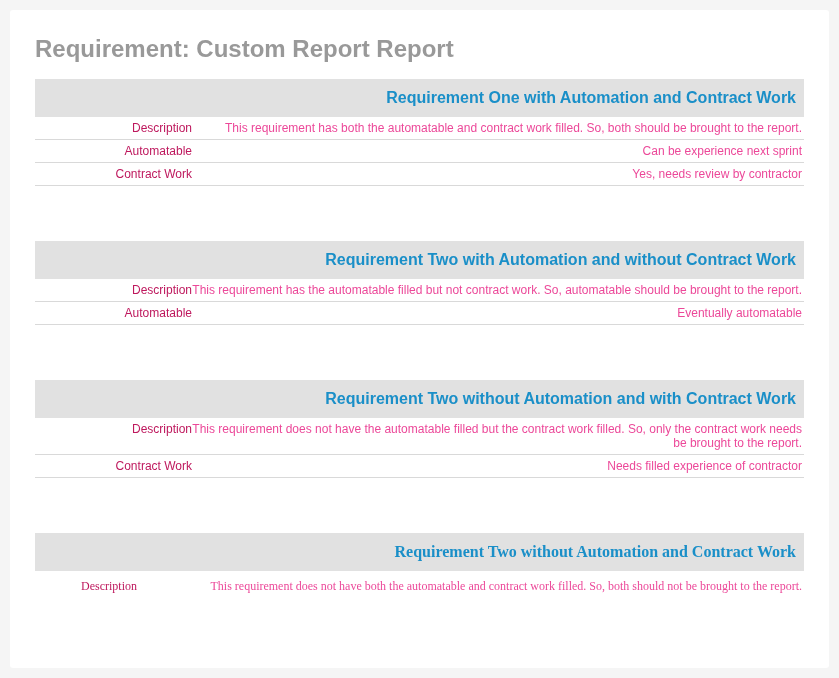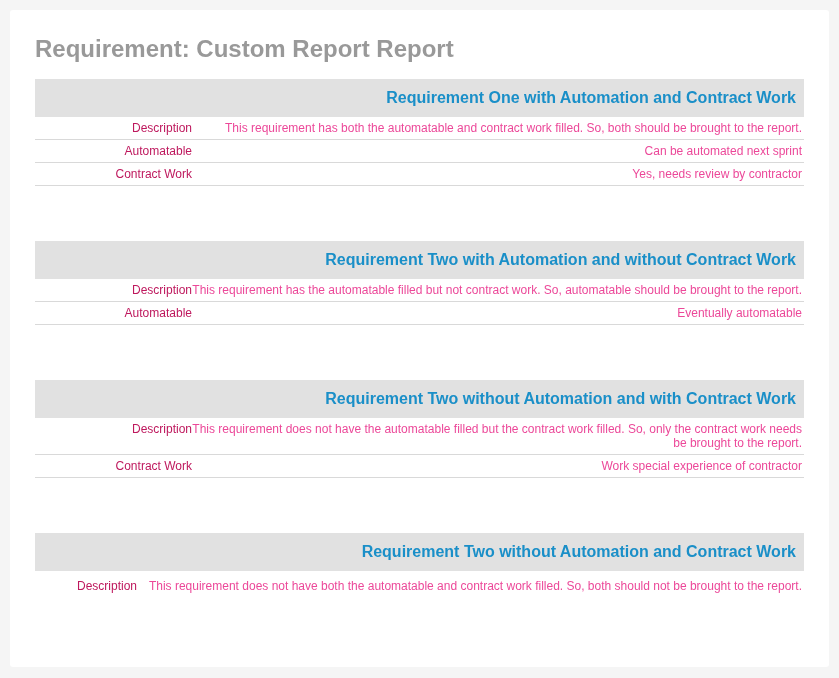--- a/index.html
+++ b/index.html
@@ -17,21 +17,21 @@
   .page-title {
     font-size: 24px;
     font-weight: bold;
     color: #999999;
     margin-bottom: 16px;
   }
   .section {
     margin-bottom: 55px;
     text-align: right;
   }
-  .section:last-child { margin-bottom: 20px; }
+  .section:last-child { margin-bottom: 20px; font-family: Liberation Serif, serif; }
   .section-header {
     background: #e1e1e1;
     padding: 10px 8px;
   }
   .section-title {
     font-size: 16px;
     font-weight: bold;
     color: #1a8fc8;
   }
   .field-row {
@@ -74,21 +74,21 @@
   <div class="section">
     <div class="section-header">
       <div class="section-title">Requirement One with Automation and Contract Work</div>
     </div>
     <div class="field-row">
       <div class="field-label">Description</div>
       <div class="field-value">This requirement has both the automatable and contract work filled. So, both should be brought to the report.</div>
     </div>
     <div class="field-row">
       <div class="field-label">Automatable</div>
-      <div class="field-value">Can be automated next sprint</div>
+      <div class="field-value">Can be experience next sprint</div>
     </div>
     <div class="field-row">
       <div class="field-label">Contract Work</div>
       <div class="field-value">Yes, needs review by contractor</div>
     </div>
   </div>
 
   <div class="section">
     <div class="section-header">
       <div class="section-title">Requirement Two with Automation and without Contract Work</div>
@@ -106,21 +106,21 @@
   <div class="section">
     <div class="section-header">
       <div class="section-title">Requirement Two without Automation and with Contract Work</div>
     </div>
     <div class="field-row">
       <div class="field-label">Description</div>
       <div class="field-value">This requirement does not have the automatable filled but the contract work filled. So, only the contract work needs be brought to the report.</div>
     </div>
     <div class="field-row">
       <div class="field-label">Contract Work</div>
-      <div class="field-value">Work special experience of contractor</div>
+      <div class="field-value">Needs filled experience of contractor</div>
     </div>
   </div>
 
   <div class="section">
     <div class="section-header">
       <div class="section-title">Requirement Two without Automation and Contract Work</div>
     </div>
     <div class="field-row-inline">
       <div class="field-label">Description</div>
       <div class="field-value">This requirement does not have both the automatable and contract work filled. So, both should not be brought to the report.</div>

